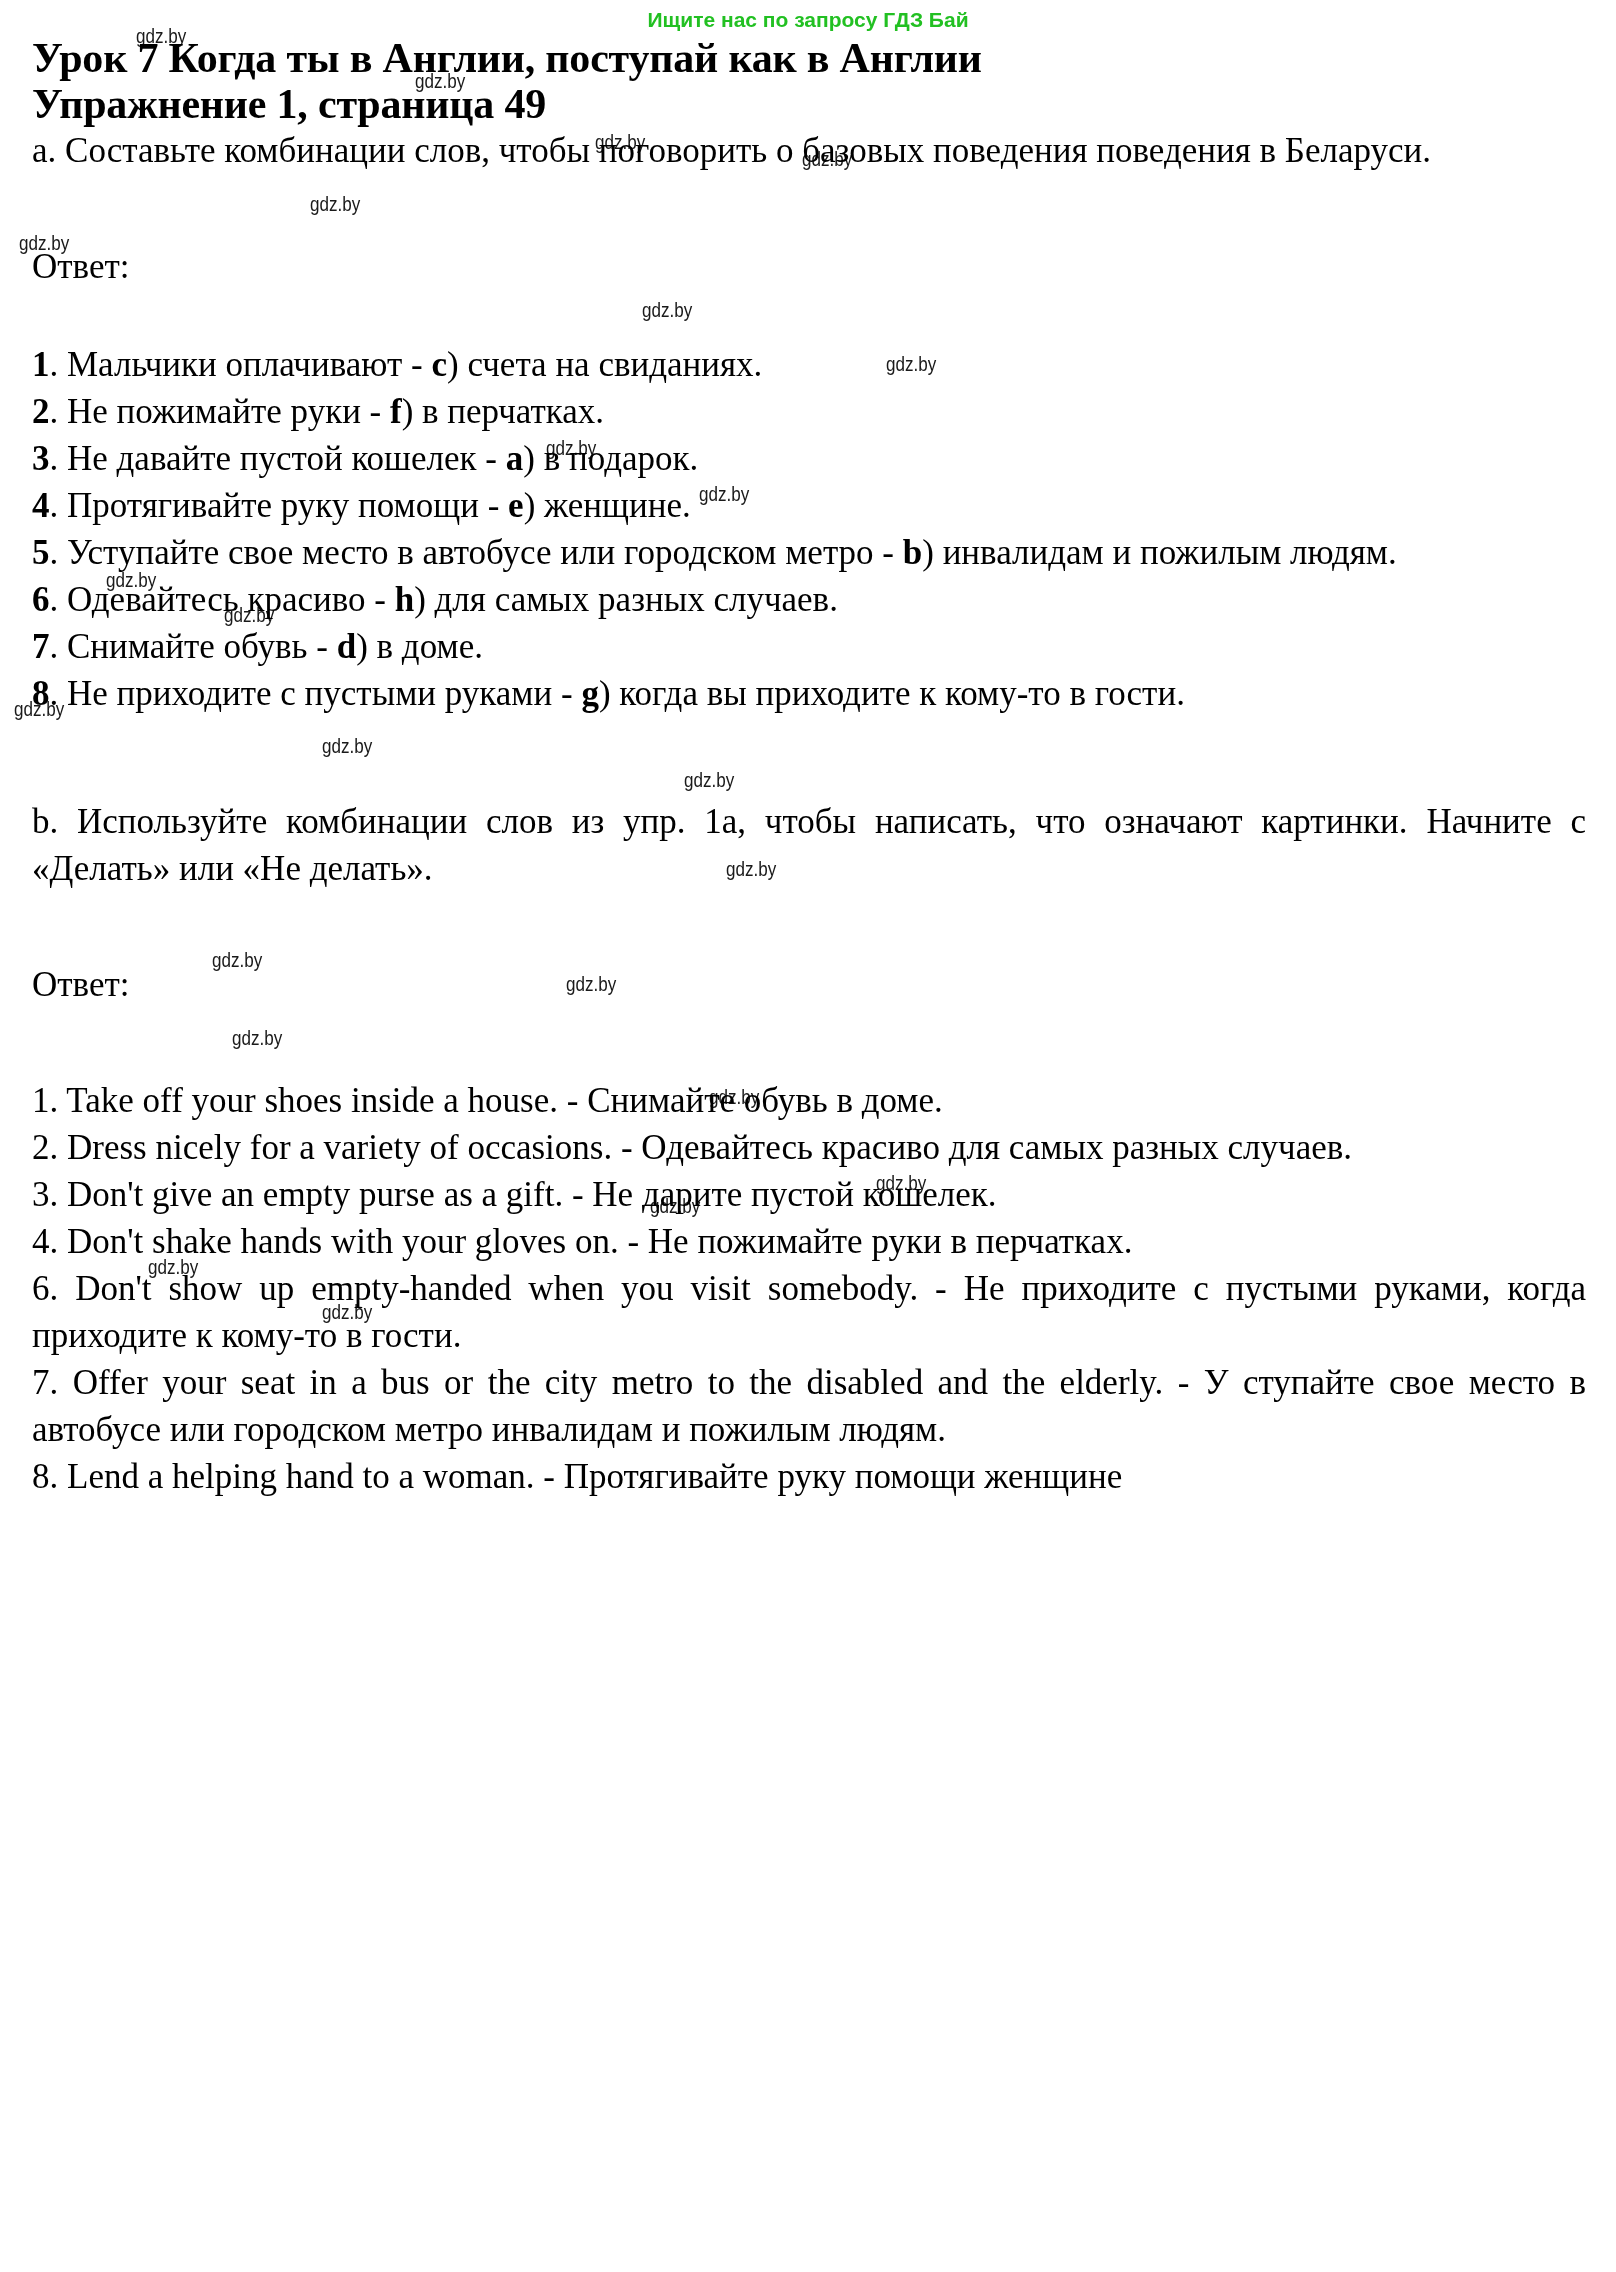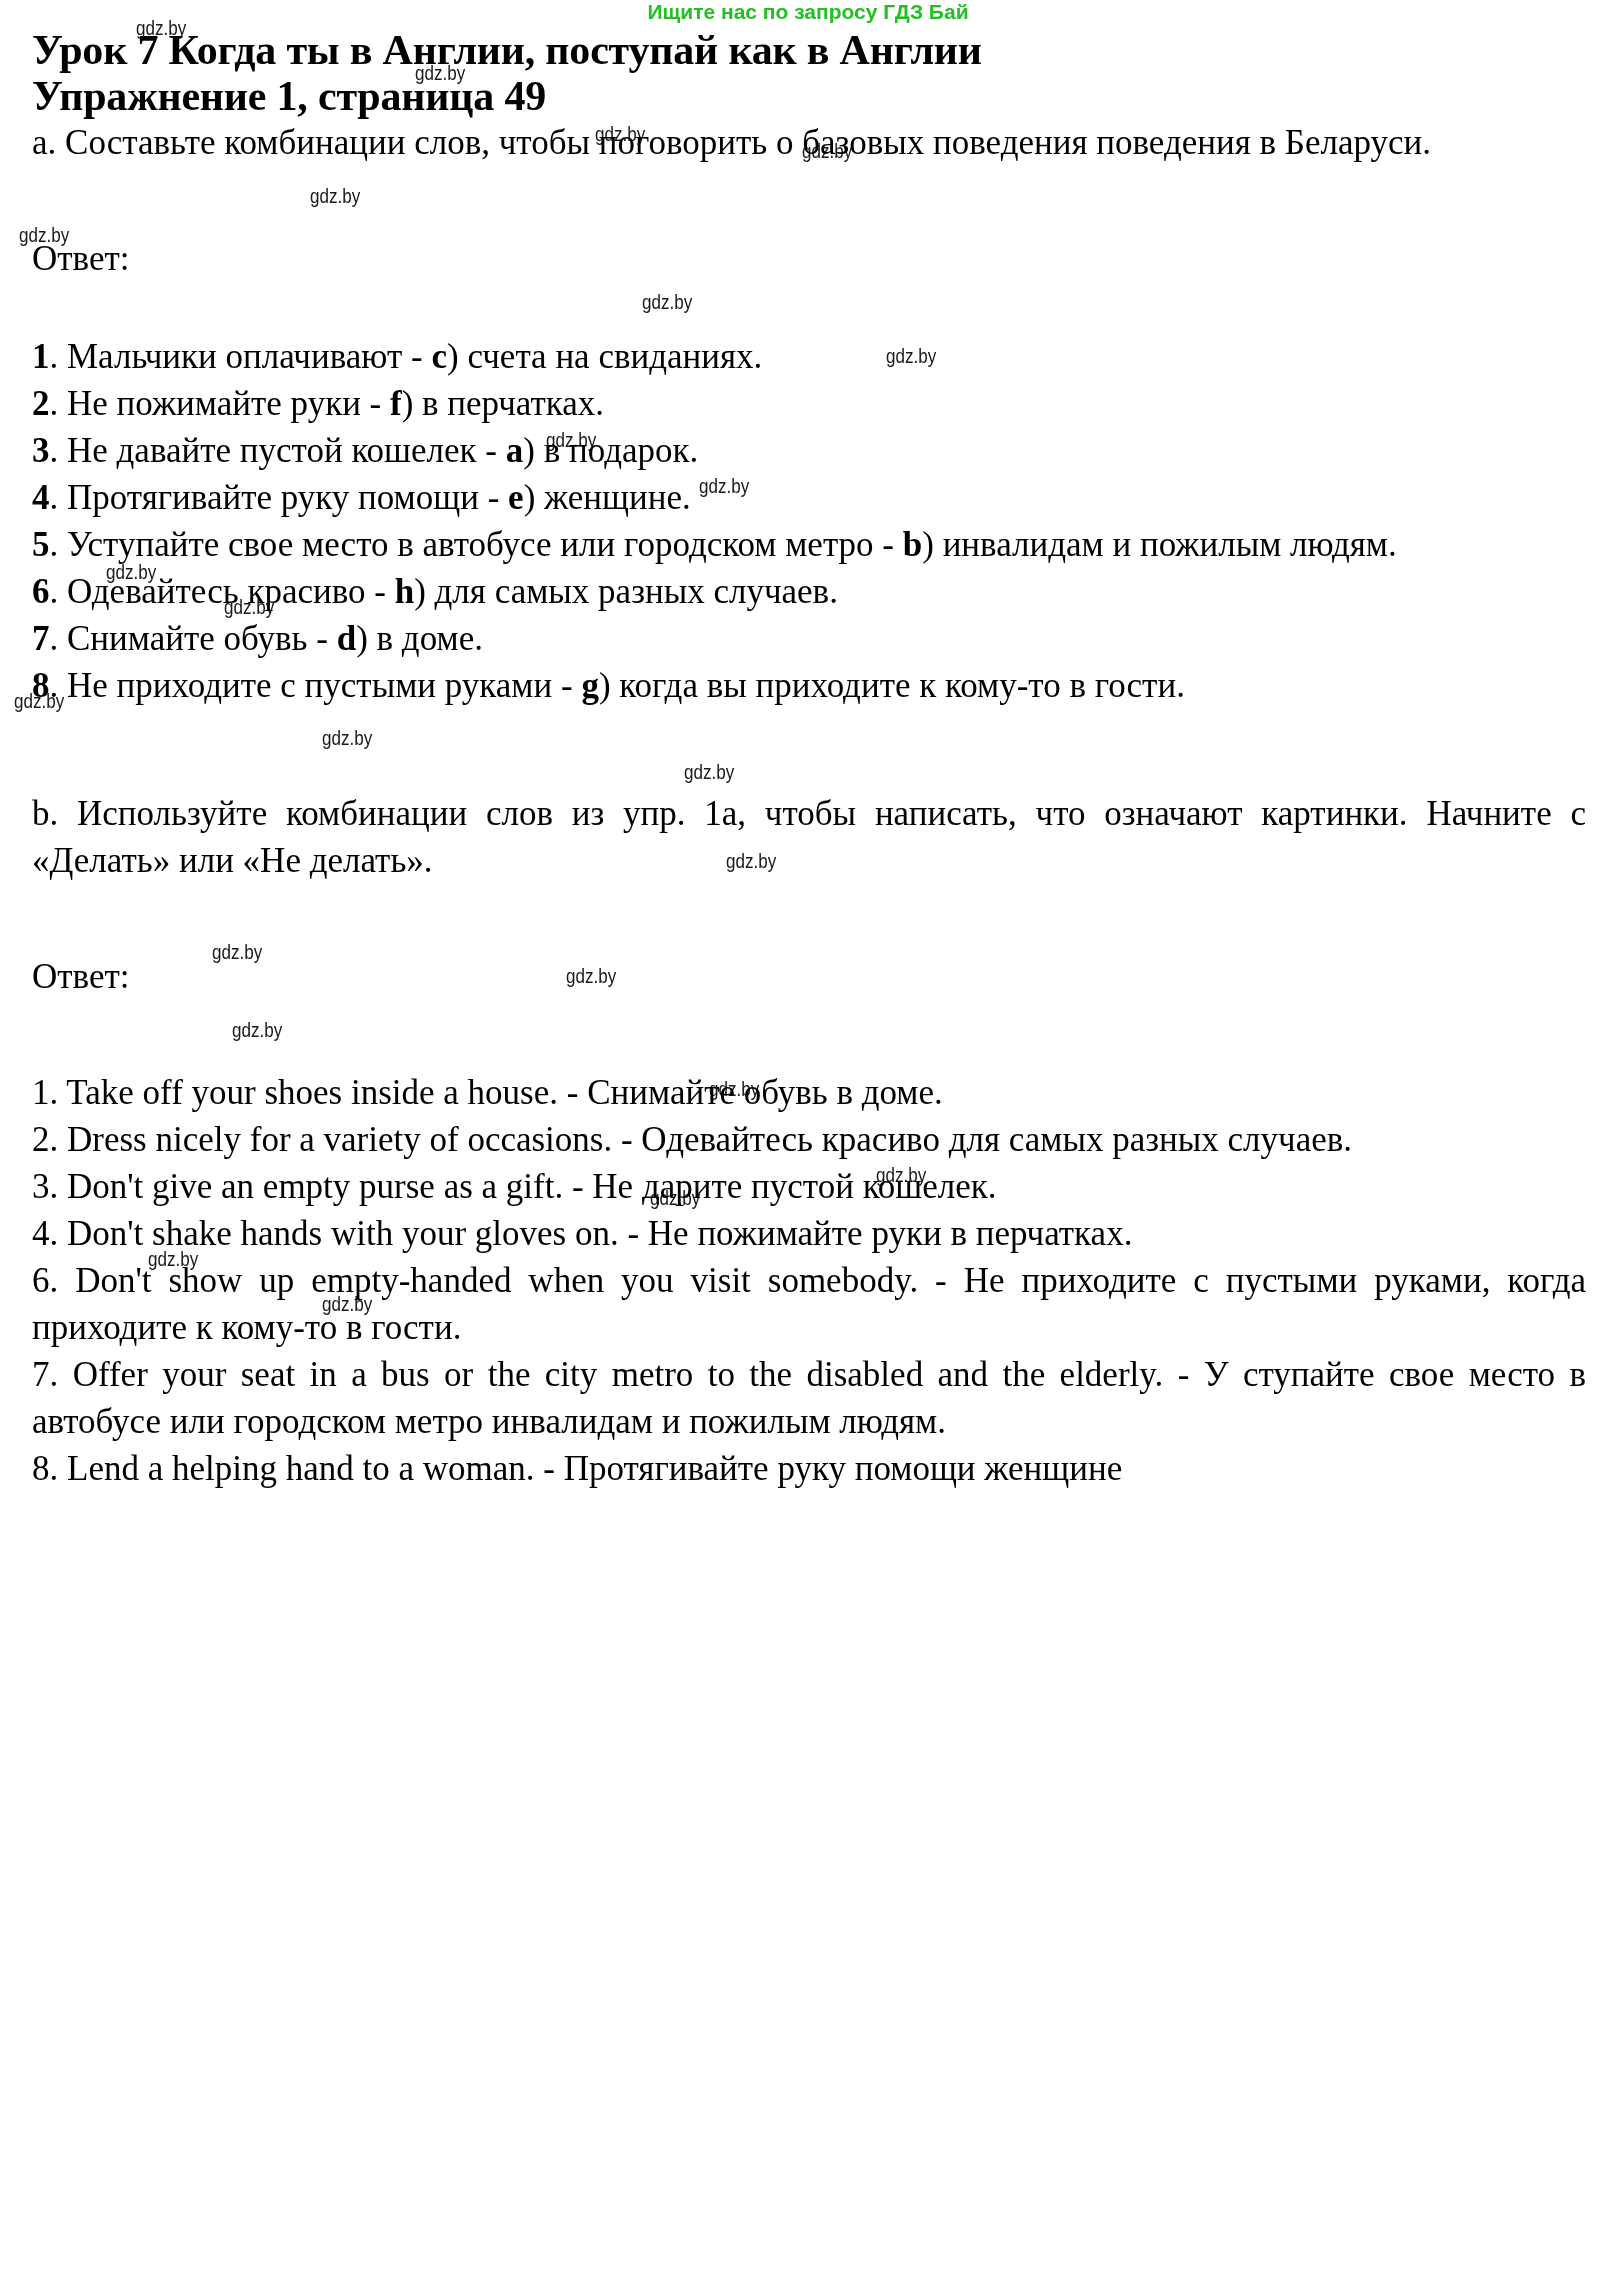--- a/index.html
+++ b/index.html
@@ -9,21 +9,21 @@
     background: #ffffff;
   }
   body {
     font-family: "Liberation Serif", "DejaVu Serif", serif;
     color: #000000;
   }
   #page {
     position: relative;
     width: 1616px;
     height: 2003px;
-    margin: 0 auto;
+    margin: 8px auto;
     background: #ffffff;
     overflow: hidden;
     border-radius: 26px;
   }
 
   
   .promo-banner {
     position: absolute;
     top: 0px;
     left: 0;

